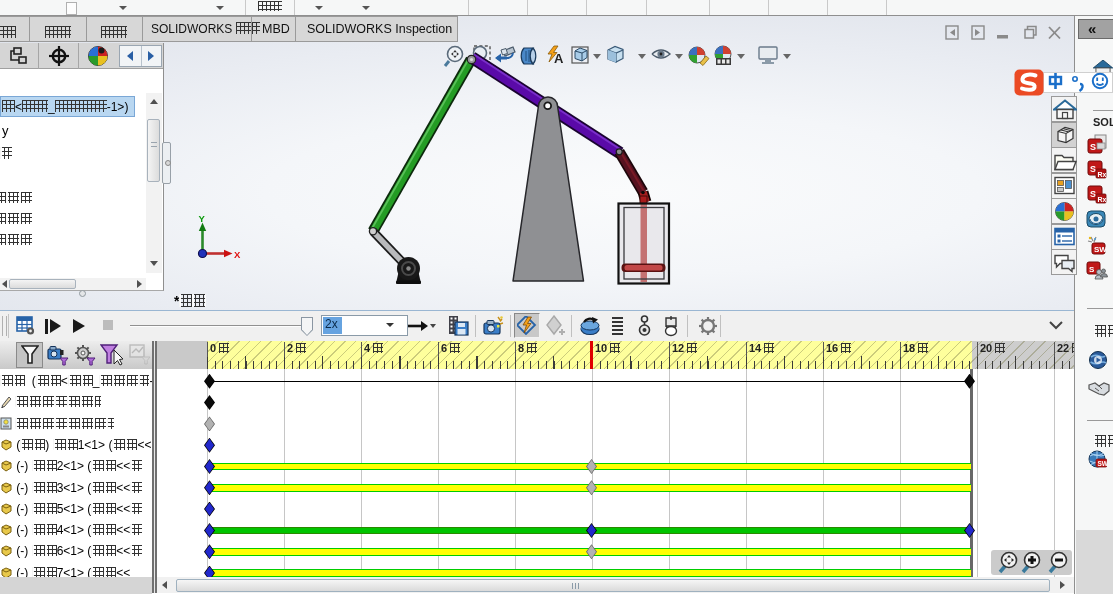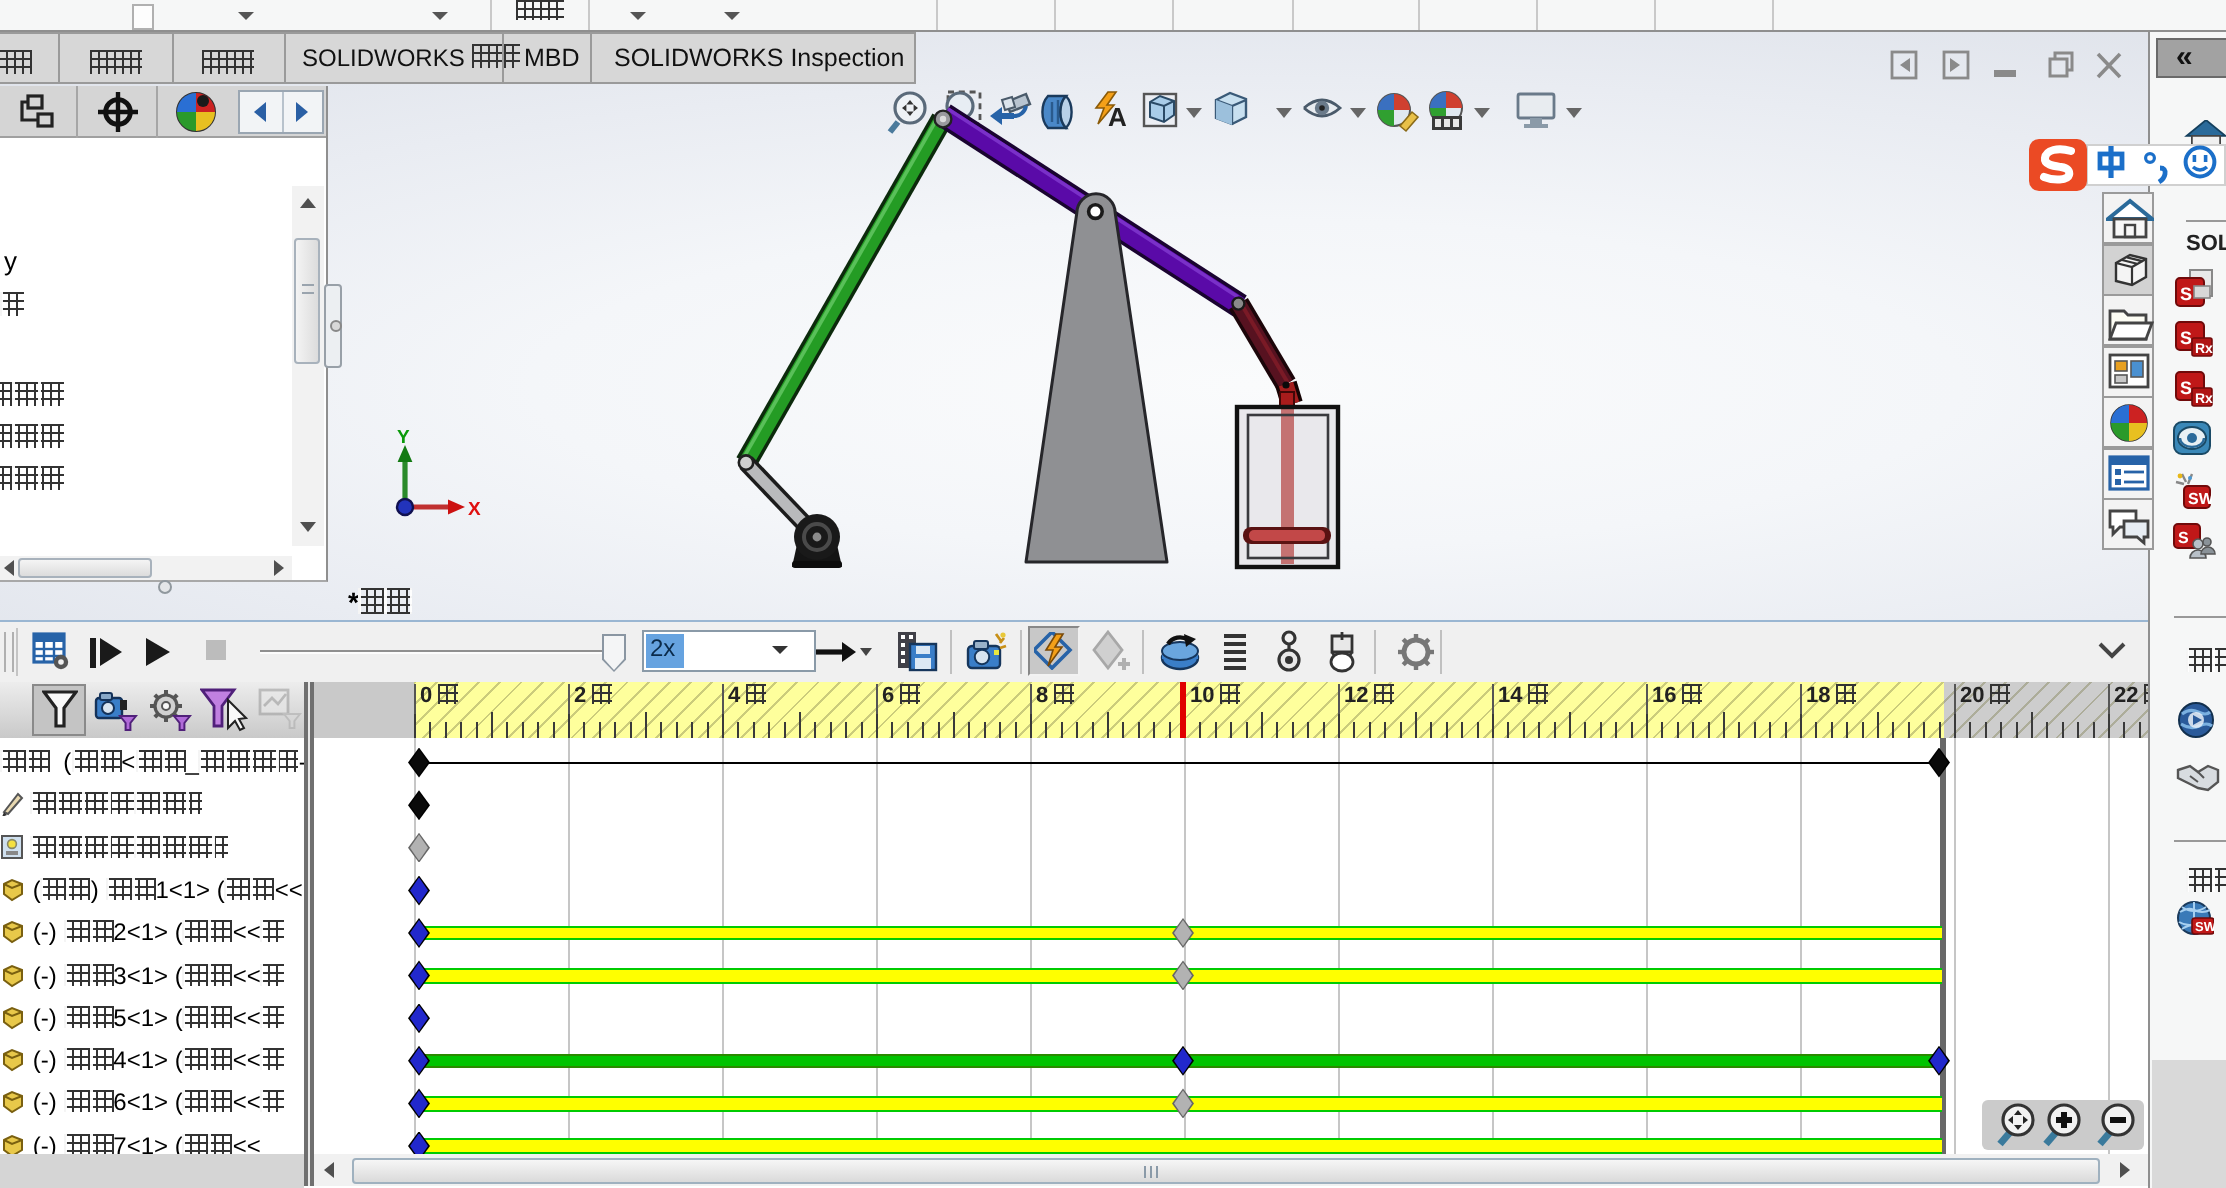--- a/index.html
+++ b/index.html
@@ -256,20 +256,23 @@
     </svg>
 
     <div class="abs" style="left:119px;top:2px;width:43px;height:22px;background:#f2f4f6;border:1px solid #9aa6b2;box-sizing:border-box">
       <div class="abs" style="left:0;top:0;width:21px;height:20px;border-right:1px solid #b8c2cc">
         <div class="abs" style="left:7px;top:5px;width:0;height:0;border-top:5px solid transparent;border-bottom:5px solid transparent;border-right:6px solid #2a5fa4"></div>
       </div>
       <div class="abs" style="left:28px;top:5px;width:0;height:0;border-top:5px solid transparent;border-bottom:5px solid transparent;border-left:6px solid #2a5fa4"></div>
     </div>
   </div>
 
+  <div class="abs" style="left:0;top:53px;width:135px;height:21px;background:#b9d7f1;border:1px solid #7aa7d6;box-sizing:border-box;overflow:hidden">
+    <div class="abs tseg" style="left:1px;top:3px"><span class="cj cj13 nog" style="width:13px"></span>&lt;<span class="cj cj13 nog" style="width:26px"></span>_<span class="cj cj13 nog" style="width:52px"></span>-1&gt;)</div>
+  </div>
 
   <div class="abs tseg" style="left:2px;top:80px;font-size:13px">y</div>
   <div class="abs" style="left:0;top:101px"><span class="cj cj13" style="width:12px"></span></div>
   <div class="abs" style="left:0;top:146px;width:40px;height:14px;overflow:hidden"><span class="cj cj13" style="width:39px;margin-left:-7px"></span></div>
   <div class="abs" style="left:0;top:167px;width:40px;height:14px;overflow:hidden"><span class="cj cj13" style="width:39px;margin-left:-7px"></span></div>
   <div class="abs" style="left:0;top:188px;width:40px;height:14px;overflow:hidden"><span class="cj cj13" style="width:39px;margin-left:-7px"></span></div>
 
   <div class="abs" style="left:146px;top:50px;width:16px;height:180px;background:#f2f2f2">
     <div class="abs" style="left:4px;top:6px;width:0;height:0;border-left:4.5px solid transparent;border-right:4.5px solid transparent;border-bottom:5px solid #505050"></div>
     <div class="abs" style="left:1px;top:26px;width:13px;height:63px;background:linear-gradient(to right,#f4f4f4,#dcdcdc);border:1px solid #a8b2bc;border-radius:2px;box-sizing:border-box">

